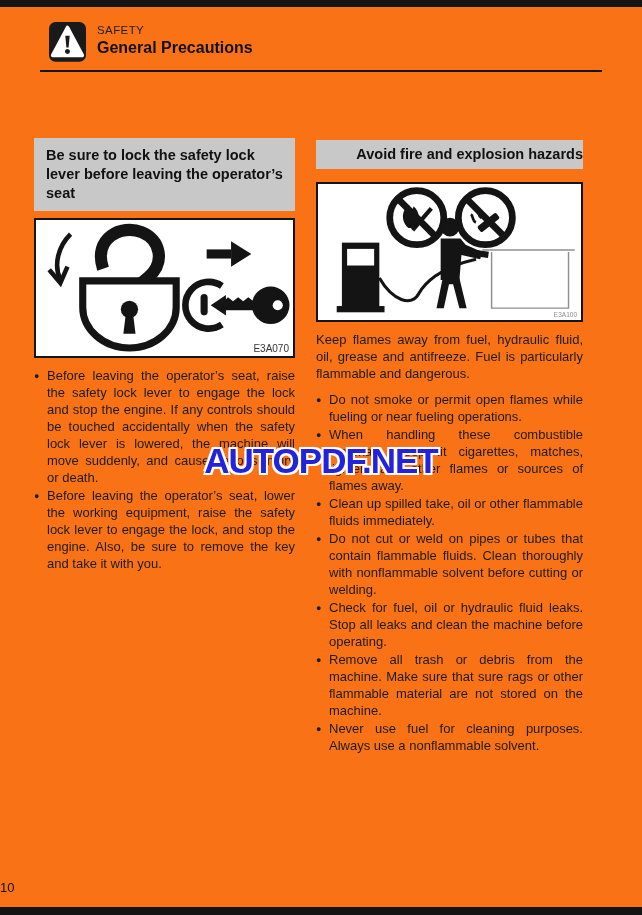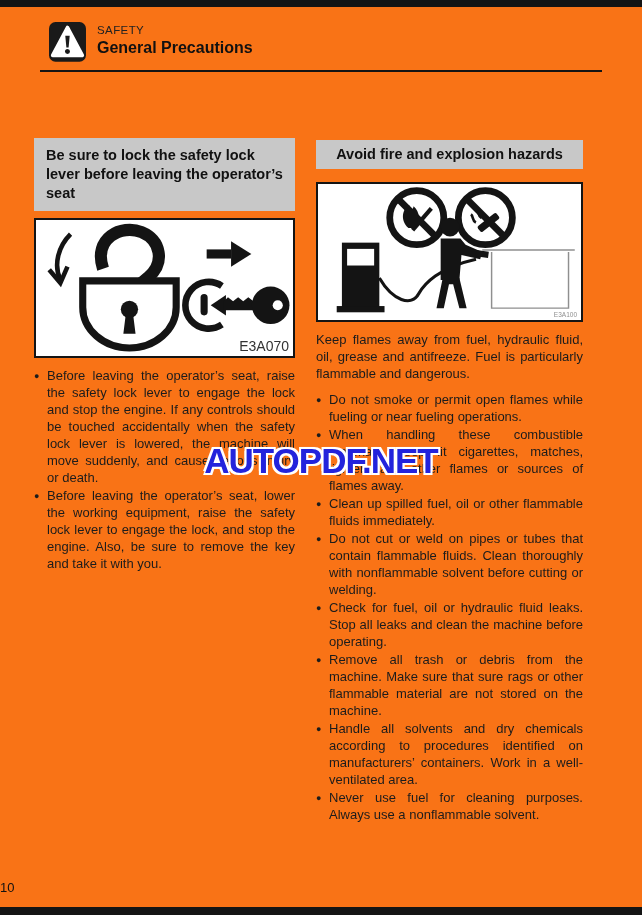--- a/index.html
+++ b/index.html
@@ -30,32 +30,32 @@
   .col-left{width:261px;}
   .col-right{width:267px;margin-top:2px;}
 
   .gray-heading{
     background:#c8c8c8;
     font-weight:bold;
     font-size:14.5px;line-height:19px;
     padding:8px 6px 8px 12px;
     color:#111;
   }
-  .gray-heading.single{text-align:center;padding:5px 8px;}
+  .gray-heading.single{text-align:right;padding:5px 0;}
 
   .figure-box{
     border:2px solid #141414;
     height:136px;
     position:relative;
     background:#fff;
   }
   .fig-left{margin-top:7px;}
   .fig-right{margin-top:13px;}
   .figure-box svg{display:block;width:100%;height:100%;}
-  .fig-label{position:absolute;right:4px;bottom:2px;font-size:14px;color:#333;background:#fff;padding-left:2px;}
+  .fig-label{position:absolute;right:4px;bottom:2px;font-size:10px;color:#333;background:#fff;padding-left:2px;}
   .fig-label.light{font-size:6.5px;color:#8f8f8f;}
 
   .body-text{font-size:13px;line-height:17px;text-align:justify;color:#1c1c1c;}
   .intro{margin:9px 0 0;}
   ul.bullets{list-style:none;margin:9px 0 0;padding:0;}
   ul.bullets li{position:relative;padding-left:13px;margin:0 0 1px;}
   ul.bullets li::before{content:"\25CF";position:absolute;left:0;top:1px;font-size:9px;}
 
   
   .watermark{
@@ -181,25 +181,24 @@
           </g>
         </svg>
         <span class="fig-label light">E3A100</span>
       </div>
 
       <p class="body-text intro">Keep flames away from fuel, hydraulic fluid, oil, grease and antifreeze. Fuel is particularly flammable and dangerous.</p>
 
       <ul class="bullets body-text">
         <li>Do not smoke or permit open flames while fueling or near fueling operations.</li>
         <li>When handling these combustible materials, keep lit cigarettes, matches, lighters and other flames or sources of flames away.</li>
-        <li>Clean up spilled fuel, oil or other flammable fluids immediately.</li>
+        <li>Clean up spilled take, oil or other flammable fluids immediately.</li>
         <li>Do not cut or weld on pipes or tubes that contain flammable fluids. Clean thoroughly with nonflammable solvent before cutting or welding.</li>
         <li>Check for fuel, oil or hydraulic fluid leaks. Stop all leaks and clean the machine before operating.</li>
         <li>Remove all trash or debris from the machine. Make sure that sure rags or other flammable material are not stored on the machine.</li>
-        <li>Handle all solvents and dry chemicals according to procedures identified on manufacturers’ containers. Work in a well-ventilated area.</li>
         <li>Never use fuel for cleaning purposes. Always use a nonflammable solvent.</li>
       </ul>
     </div>
   </div>
 
   <div class="watermark">AUTOPDF.NET</div>
 
   <div class="page-number">10</div>
 
   <div class="bar bar-bottom"></div>

